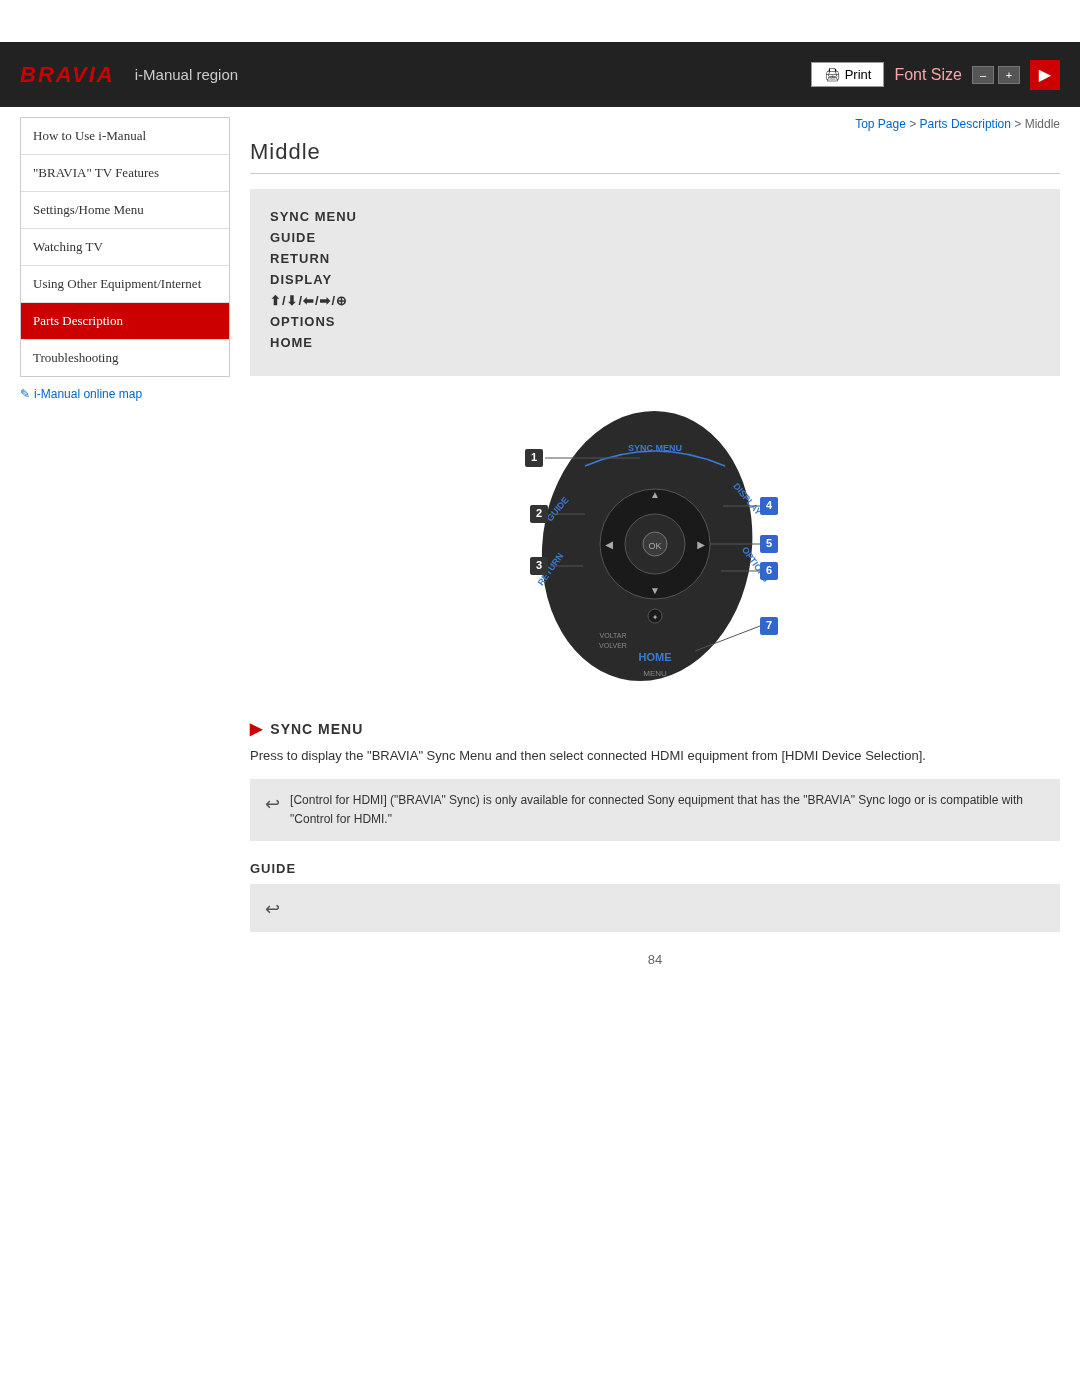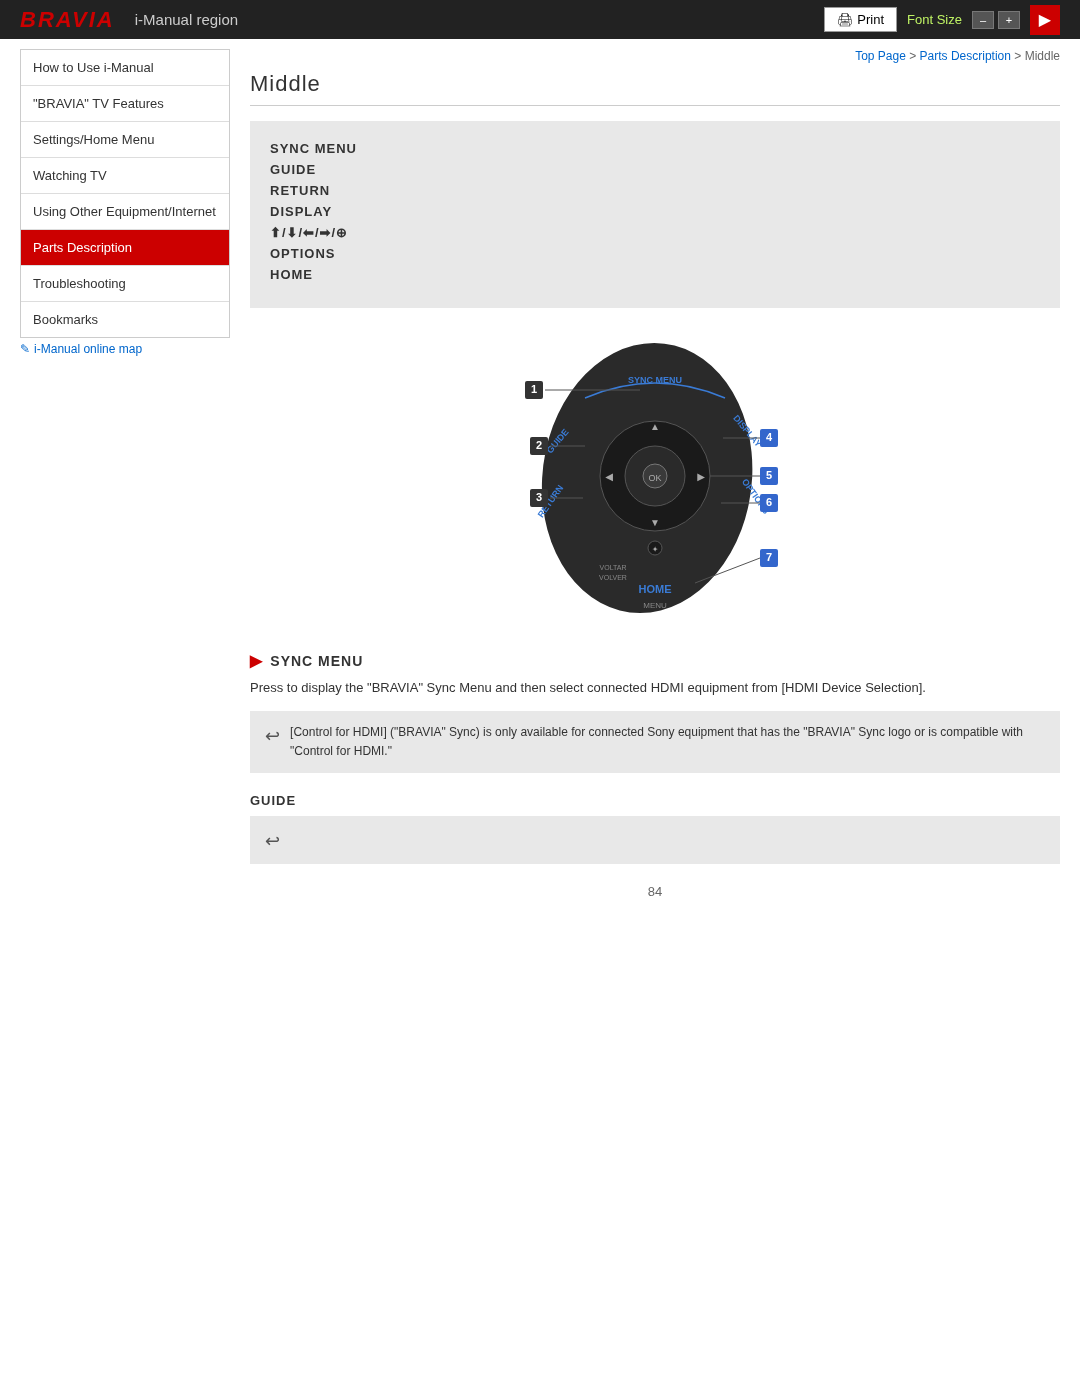--- a/index.html
+++ b/index.html
@@ -10,22 +10,23 @@
       color: #333;
       width: 1080px;
     }
 
     
     .header {
       background: #222;
       display: flex;
       align-items: center;
       padding: 16px 20px;
-      height: 39px;
+      height: 65px;
       justify-content: space-between;
+      margin-top: 42px;
     }
     .header-left {
       display: flex;
       align-items: center;
       gap: 20px;
     }
     .bravia-logo {
       color: #fff;
       font-size: 22px;
       font-weight: bold;
@@ -48,22 +49,22 @@
       background: #fff;
       border: 1px solid #999;
       padding: 4px 12px;
       font-size: 13px;
       cursor: pointer;
       display: flex;
       align-items: center;
       gap: 4px;
     }
     .font-size-label {
-      color: #bef264;
-      font-size: 13px;
+      color: #fca5a5;
+      font-size: 16px;
     }
     .font-size-controls {
       display: flex;
       align-items: center;
       gap: 4px;
     }
     .font-btn {
       background: #555;
       border: 1px solid #777;
       color: #fff;
@@ -94,21 +95,22 @@
       gap: 20px;
     }
 
     
     .sidebar {
       width: 210px;
       flex-shrink: 0;
     }
     .sidebar-nav {
       border: 1px solid #ccc;
-      margin-bottom: 4px;
+      margin-bottom: 10px;
+      font-family: Liberation Serif, serif;
     }
     .sidebar-item {
       padding: 10px 12px;
       border-bottom: 1px solid #ddd;
       cursor: pointer;
       font-size: 13px;
       color: #333;
       background: #fff;
     }
     .sidebar-item:last-child {
@@ -279,21 +281,20 @@
 
   <div class="sidebar">
     <div class="sidebar-nav">
       <div class="sidebar-item">How to Use i-Manual</div>
       <div class="sidebar-item">"BRAVIA" TV Features</div>
       <div class="sidebar-item">Settings/Home Menu</div>
       <div class="sidebar-item">Watching TV</div>
       <div class="sidebar-item">Using Other Equipment/Internet</div>
       <div class="sidebar-item active">Parts Description</div>
       <div class="sidebar-item">Troubleshooting</div>
-      <div class="sidebar-item">Bookmarks</div>
     </div>
     <a class="sidebar-map-link">
       <span class="map-icon">✎</span>
       <span>i-Manual online map</span>
     </a>
   </div>
 
   <div class="content">
 
     <div class="breadcrumb">

